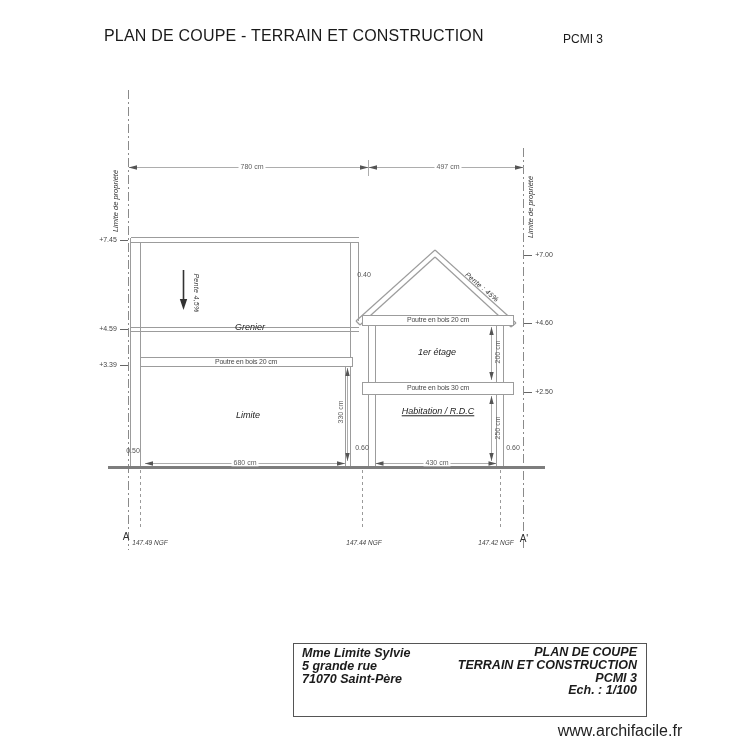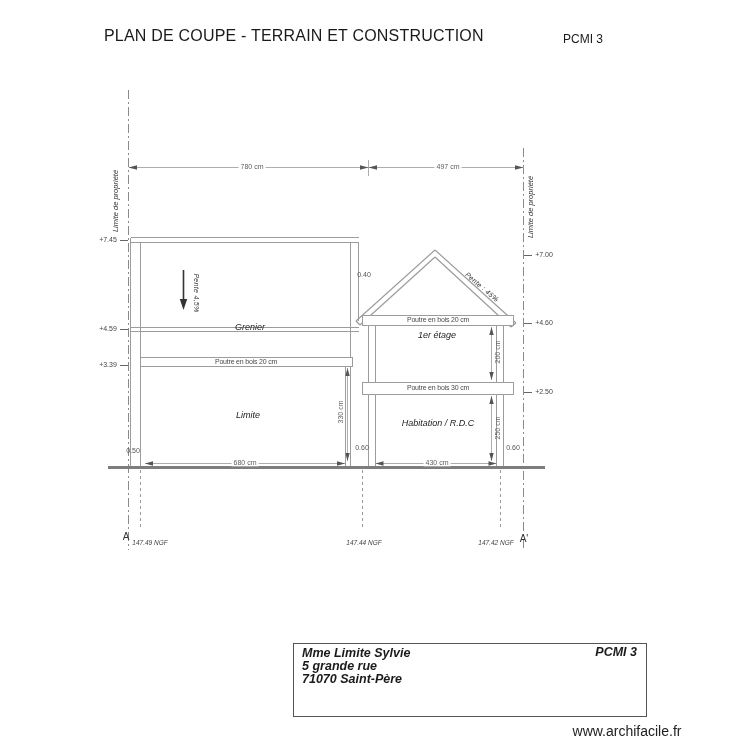--- a/index.html
+++ b/index.html
@@ -21,21 +21,21 @@
   .lvl{font-size:7px;color:#454545;}
   .tiny{font-size:7px;color:#555;}
   .beamlbl{font-size:7px;color:#4a4a4a;letter-spacing:-0.2px;}
   .limite{font-size:7.5px;font-style:italic;color:#333;}
   .pente{font-size:7px;font-style:italic;color:#333;letter-spacing:0.3px;}
   .marker{font-size:10px;color:#333;}
   .ngf{font-size:6.5px;font-style:italic;color:#444;}
   .tb-box{position:absolute;left:293px;top:643px;width:352px;height:72px;border:1.5px solid #555;background:#fff;}
   .tb-left{position:absolute;left:302px;top:647px;font-size:12.5px;font-weight:bold;font-style:italic;line-height:13px;color:#1b1b1b;}
   .tb-right{position:absolute;right:113px;top:646px;font-size:12.5px;font-weight:bold;font-style:italic;line-height:12.8px;text-align:right;color:#1b1b1b;}
-  .site{font-size:14px;color:#222;margin-left:7px;}
+  .site{font-size:16px;color:#222;}
 </style>
 </head>
 <body>
 
 <svg width="750" height="750" viewBox="0 0 750 750">
 
   <g>
     <line x1="128.5" y1="90" x2="128.5" y2="550" stroke="#8a8a8a" stroke-width="1" stroke-dasharray="9 3 2 3"></line>
   </g>
   <g>
@@ -158,22 +158,22 @@
 <div class="lbl lvl" style="left:108px;top:365px;">+3.39</div>
 <div class="lbl lvl" style="left:544px;top:255px;">+7.00</div>
 <div class="lbl lvl" style="left:544px;top:323px;">+4.60</div>
 <div class="lbl lvl" style="left:544px;top:392px;">+2.50</div>
 
 <div class="lbl pente rot-cw" style="left:196px;top:293px;">Pente 4,5%</div>
 <div class="lbl pente rot-roof" style="left:482px;top:287px;">Pente : 45%</div>
 
 <div class="lbl room" style="left:250px;top:328px;">Grenier</div>
 <div class="lbl room" style="left:248px;top:416px;">Limite</div>
-<div class="lbl room" style="left:437px;top:336px;">1er étage</div>
-<div class="lbl room" style="left:438px;top:424px;">Habitation / R.D.C</div>
+<div class="lbl room" style="left:437px;top:353px;">1er étage</div>
+<div class="lbl room" style="left:438px;top:412px;text-decoration:underline;">Habitation / R.D.C</div>
 
 <div class="lbl beamlbl" style="left:246px;top:362px;">Poutre en bois 20 cm</div>
 <div class="lbl beamlbl" style="left:438px;top:320px;">Poutre en bois 20 cm</div>
 <div class="lbl beamlbl" style="left:438px;top:388px;">Poutre en bois 30 cm</div>
 
 <div class="lbl dim" style="left:245px;top:463px;">680 cm</div>
 <div class="lbl dim" style="left:437px;top:463px;">430 cm</div>
 <div class="lbl dimv rot-ccw" style="left:341px;top:412px;">330 cm</div>
 <div class="lbl dimv rot-ccw" style="left:498px;top:352px;">200 cm</div>
 <div class="lbl dimv rot-ccw" style="left:498px;top:428px;">250 cm</div>
@@ -189,16 +189,19 @@
 <div class="lbl ngf" style="left:364px;top:543px;">147.44 NGF</div>
 <div class="lbl ngf" style="left:496px;top:543px;">147.42 NGF</div>
 
 <div class="tb-box"></div>
 <div class="tb-left">
   <div>Mme Limite Sylvie</div>
   <div>5 grande rue</div>
   <div>71070 Saint-Père</div>
 </div>
 <div class="tb-right">
+  <div>PLAN DE COUPE</div>
+  <div>TERRAIN ET CONSTRUCTION</div>
   <div>PCMI 3</div>
+  <div>Ech. : 1/100</div>
 </div>
 
 <div class="lbl site" style="left:620px;top:731px;">www.archifacile.fr</div>
 
 </body></html>

